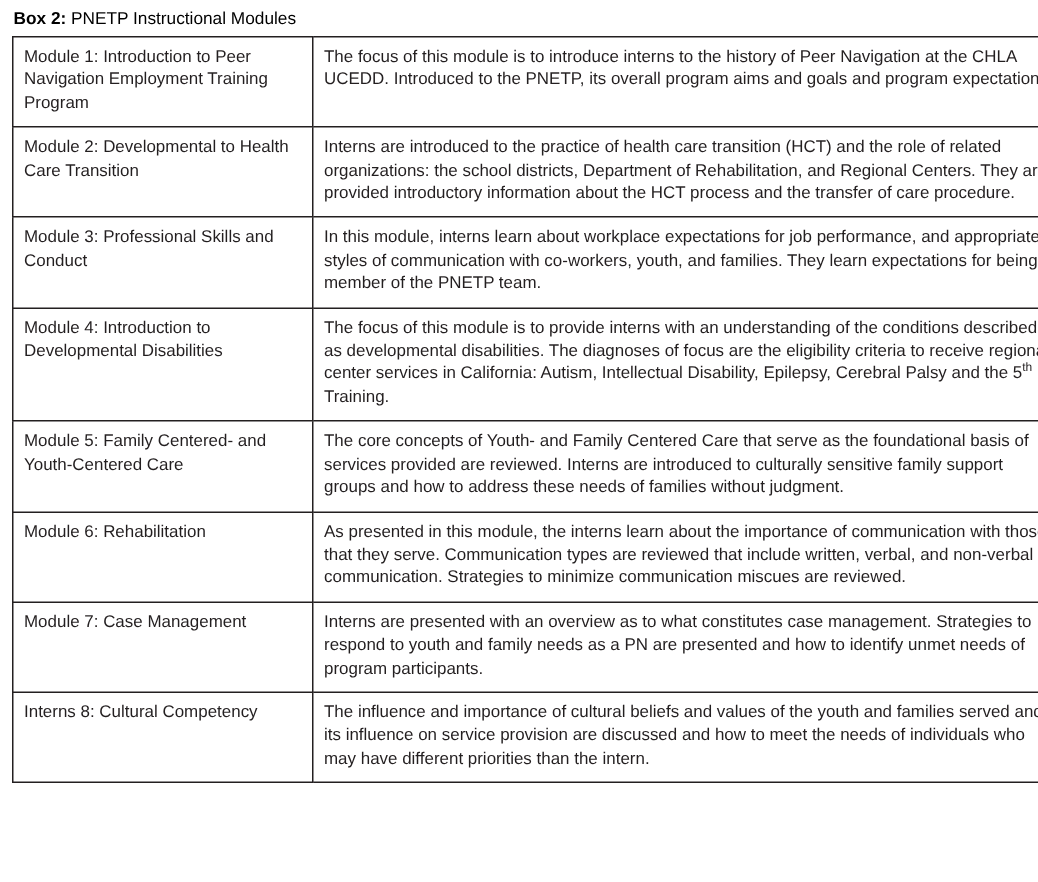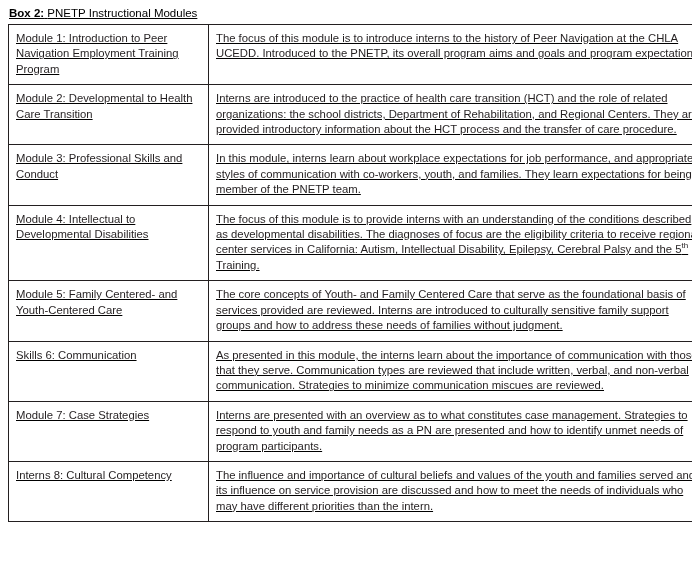--- a/index.html
+++ b/index.html
@@ -12,21 +12,20 @@
     height: 588px;
     font-family: "Liberation Sans", sans-serif;
     color: #000000;
     overflow: hidden;
   }
   .page {
     width: 692px;
     height: 457px;
     box-sizing: border-box;
     padding: 6px 8px 0 8px;
-    text-decoration: underline;
   }
   .caption {
     font-size: 11.5px;
     line-height: 14px;
     margin: 0 0 4px 1px;
     color: #000;
     white-space: nowrap;
   }
   .caption .caption-label {
     font-weight: bold;
@@ -78,33 +77,33 @@
       </tr>
       <tr>
         <td class="mod-name">Module 2: Developmental to Health Care Transition</td>
         <td class="mod-desc">Interns are introduced to the practice of health care transition (HCT) and the role of related organizations: the school districts, Department of Rehabilitation, and Regional Centers. They are provided introductory information about the HCT process and the transfer of care procedure.</td>
       </tr>
       <tr>
         <td class="mod-name">Module 3: Professional Skills and Conduct</td>
         <td class="mod-desc">In this module, interns learn about workplace expectations for job performance, and appropriate styles of communication with co-workers, youth, and families. They learn expectations for being a member of the PNETP team.</td>
       </tr>
       <tr>
-        <td class="mod-name">Module 4: Intellectual to Developmental Disabilities</td>
+        <td class="mod-name">Module 4: Introduction to Developmental Disabilities</td>
         <td class="mod-desc"><span>The focus of this module is to provide interns with an understanding of the conditions described as developmental disabilities. The diagnoses of focus are the eligibility criteria to receive regional center services in California: Autism, Intellectual Disability, Epilepsy, Cerebral Palsy and the 5</span><sup>th</sup><span> Training.</span></td>
       </tr>
       <tr>
         <td class="mod-name">Module 5: Family Centered- and Youth-Centered Care</td>
         <td class="mod-desc">The core concepts of Youth- and Family Centered Care that serve as the foundational basis of services provided are reviewed. Interns are introduced to culturally sensitive family support groups and how to address these needs of families without judgment.</td>
       </tr>
       <tr>
-        <td class="mod-name">Skills 6: Communication</td>
+        <td class="mod-name">Module 6: Rehabilitation</td>
         <td class="mod-desc">As presented in this module, the interns learn about the importance of communication with those that they serve. Communication types are reviewed that include written, verbal, and non-verbal communication. Strategies to minimize communication miscues are reviewed.</td>
       </tr>
       <tr>
-        <td class="mod-name">Module 7: Case Strategies</td>
+        <td class="mod-name">Module 7: Case Management</td>
         <td class="mod-desc">Interns are presented with an overview as to what constitutes case management. Strategies to respond to youth and family needs as a PN are presented and how to identify unmet needs of program participants.</td>
       </tr>
       <tr>
         <td class="mod-name">Interns 8: Cultural Competency</td>
         <td class="mod-desc">The influence and importance of cultural beliefs and values of the youth and families served and its influence on service provision are discussed and how to meet the needs of individuals who may have different priorities than the intern.</td>
       </tr>
     </tbody>
   </table>
 
 </div>

